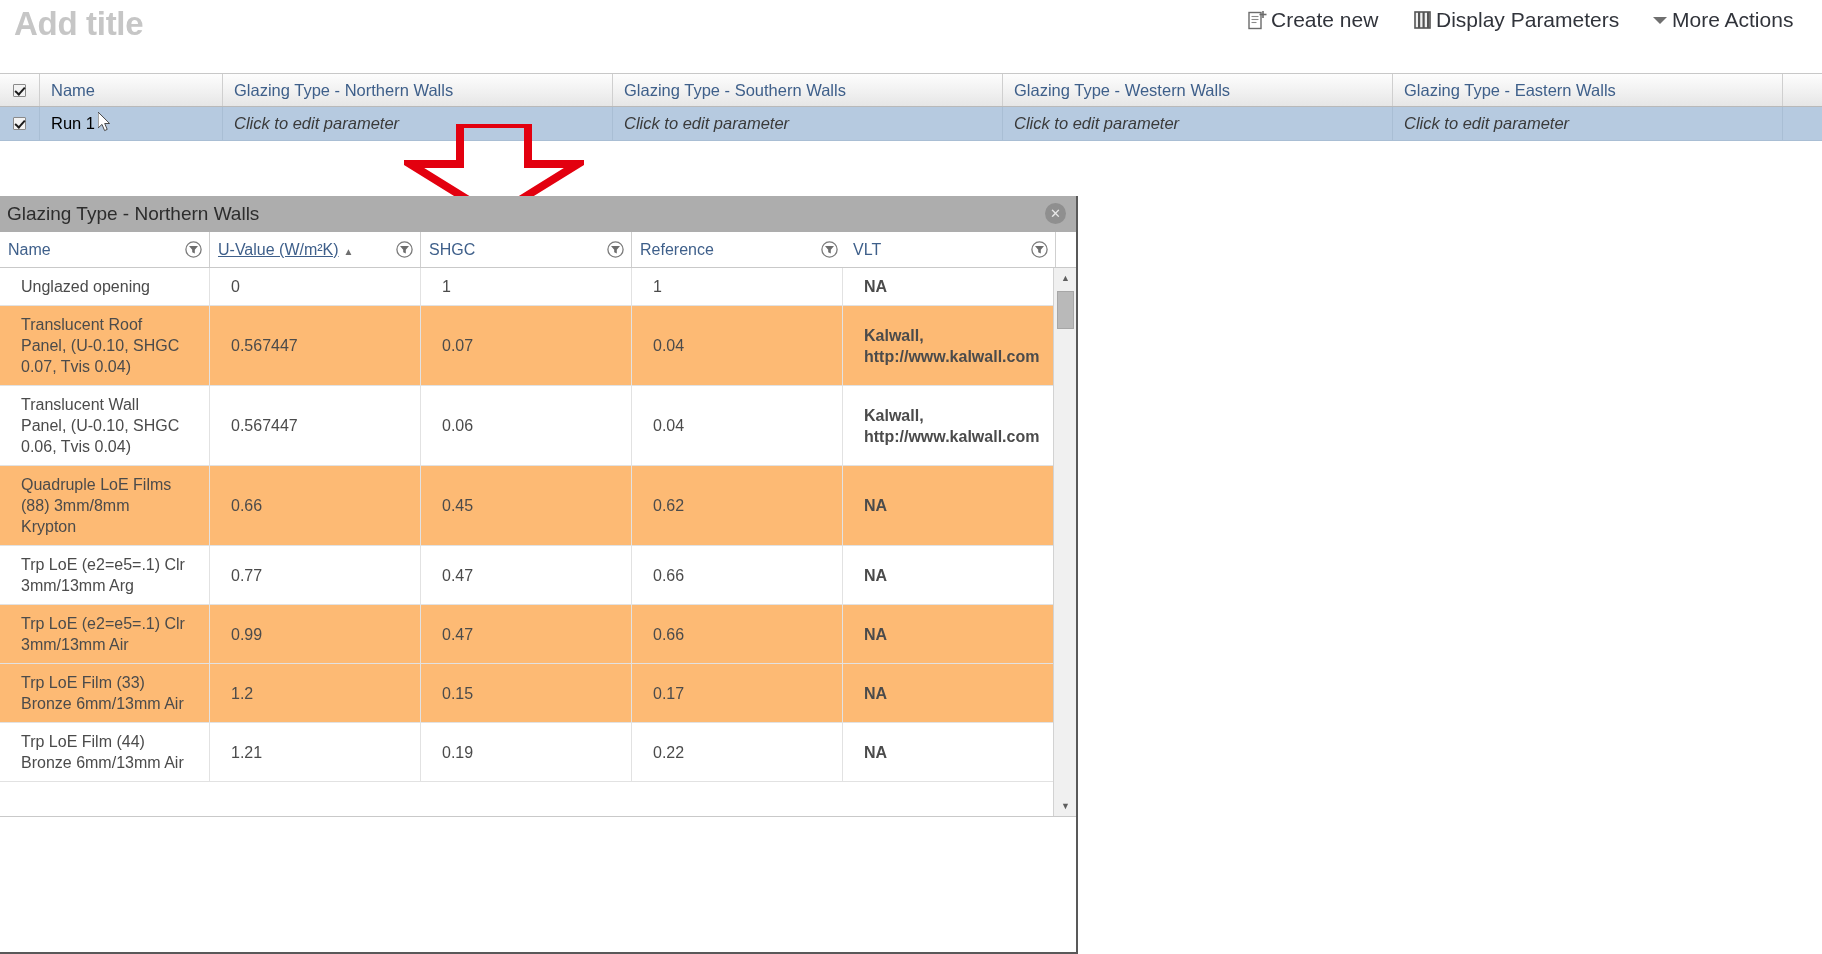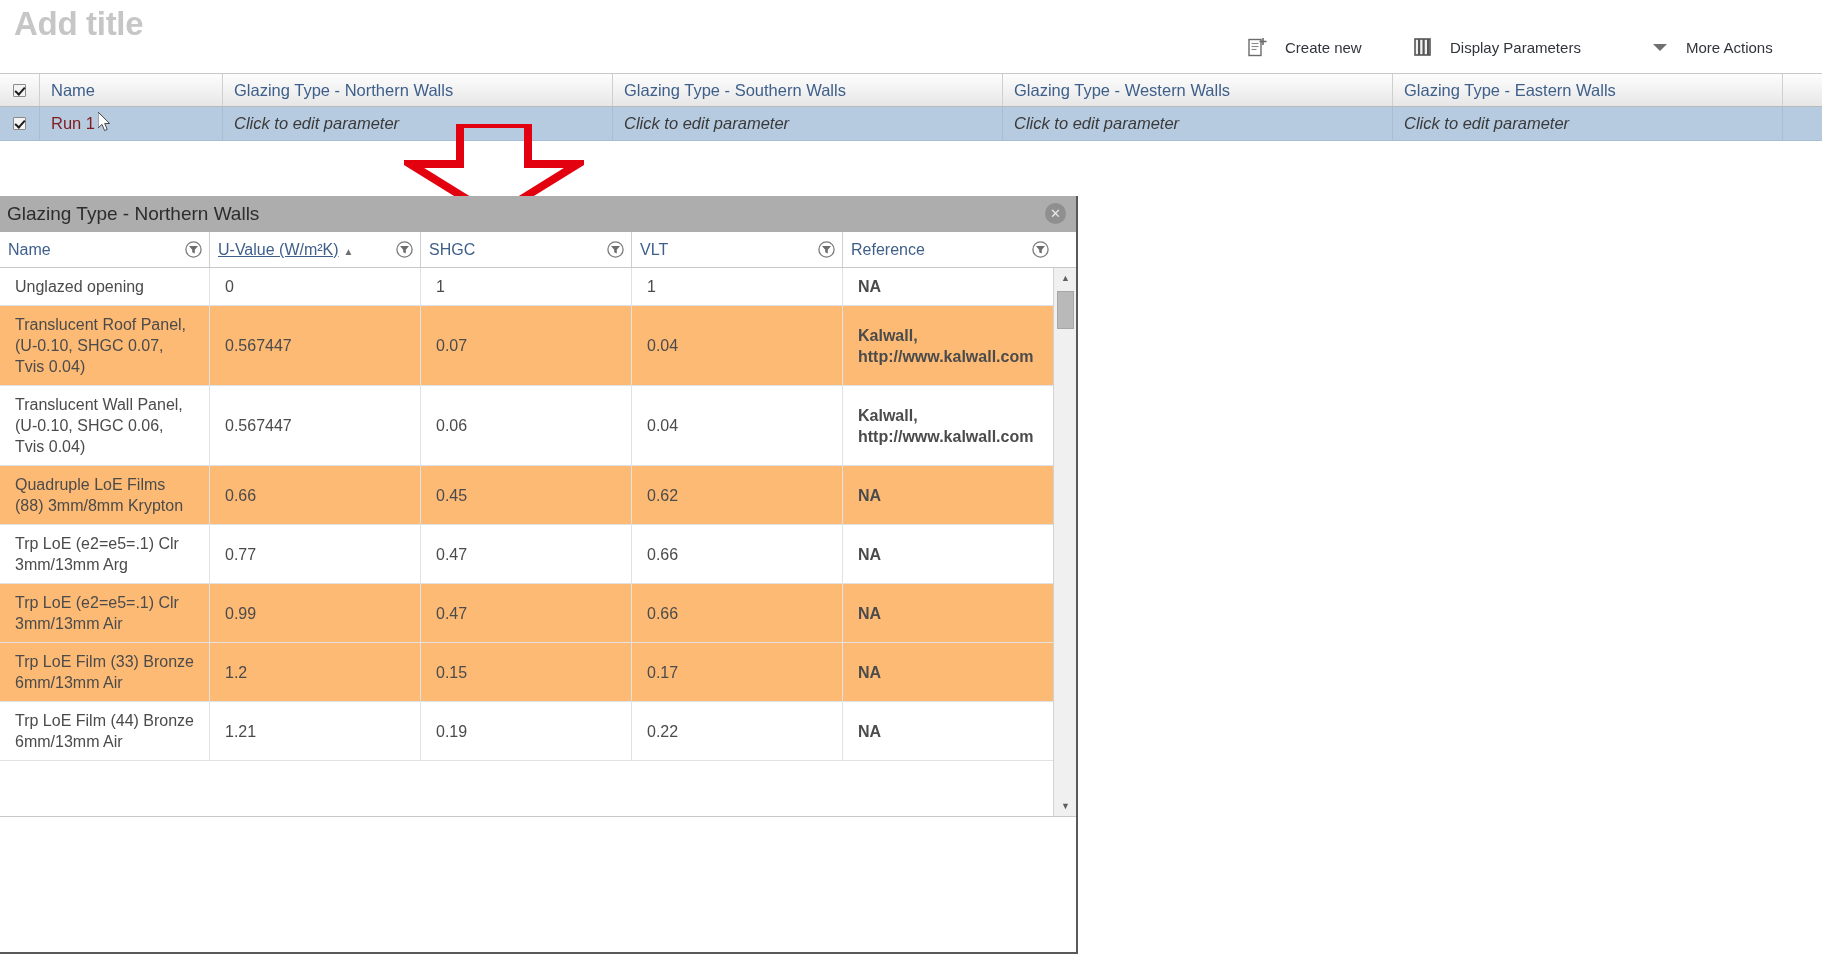--- a/index.html
+++ b/index.html
@@ -29,26 +29,25 @@
     font-weight: bold;
     color: #c6c6c6;
     letter-spacing: -0.3px;
   }
   .tool-btn {
     position: absolute;
     top: 5px;
     height: 30px;
     display: flex;
     align-items: center;
-    gap: 18px;
+    gap: 4px;
     color: #31343b;
-    font-size: 15px;
+    font-size: 21px;
     cursor: pointer;
     white-space: nowrap;
-    margin-top: 27px;
   }
   #btn-create-new { left: 1248px; }
   #btn-display-params { left: 1413px; }
   #btn-more-actions { left: 1652px; }
 
   .ic { display: inline-block; line-height: 0; }
 
   
   #main-grid {
     position: absolute;
@@ -102,21 +101,21 @@
     align-items: center;
     overflow: hidden;
     white-space: nowrap;
   }
   .hrow .cell {
     color: #3e5f8a;
     font-size: 16.5px;
     border-right: 1px solid #cfcfcf;
   }
   .drow .cell {
-    color: #7f1d1d;
+    color: #000000;
     font-size: 16.5px;
     border-right: 1px solid #a9bed4;
   }
   .drow .cell.muted {
     color: #3a3a3a;
     font-style: italic;
   }
   .col-name { width: 183px; flex: 0 0 183px; }
   .col-p    { width: 390px; flex: 0 0 390px; }
 
@@ -207,21 +206,21 @@
   }
   #dlg-rows { width: 1055px; }
   .r {
     display: flex;
     border-bottom: 1px solid #e2e2e2;
     background: #ffffff;
   }
   .r.alt { background: #fdba74; }
   .rc {
     box-sizing: border-box;
-    padding: 8px 15px;
+    padding: 8px 21px;
     font-size: 16px;
     color: #4b4b4b;
     border-right: 1px solid #e2e2e2;
     display: flex;
     align-items: center;
     line-height: 21px;
   }
   .rc.rc-r { border-right: none; font-weight: bold; }
   .rc-name { width: 210px; flex: 0 0 210px; }
   .rc-u    { width: 211px; flex: 0 0 211px; }
@@ -402,43 +401,43 @@
             <span>SHGC</span>
           </span>
         <span class="ic">
           <svg width="17" height="17" viewBox="0 0 17 17">
             <circle cx="8.5" cy="8.5" r="7.6" fill="#fff" stroke="#7b7b7b" stroke-width="1.3"></circle>
             <polygon points="4,5 13,5 9.8,8.8 9.8,12.6 7.2,11.2 7.2,8.8" fill="#6d6d6d"></polygon>
           </svg>
         </span>
       </div>
 
+      <div class="dh dc-r">
+        <span class="lbl">
+            <span>Reference</span>
+          </span>
+        <span class="ic">
+          <svg width="17" height="17" viewBox="0 0 17 17">
+            <circle cx="8.5" cy="8.5" r="7.6" fill="#fff" stroke="#7b7b7b" stroke-width="1.3"></circle>
+            <polygon points="4,5 13,5 9.8,8.8 9.8,12.6 7.2,11.2 7.2,8.8" fill="#6d6d6d"></polygon>
+          </svg>
+        </span>
+      </div>
+
       <div class="dh dc-v">
         <span class="lbl">
             <span>VLT</span>
           </span>
         <span class="ic">
           <svg width="17" height="17" viewBox="0 0 17 17">
             <circle cx="8.5" cy="8.5" r="7.6" fill="#fff" stroke="#7b7b7b" stroke-width="1.3"></circle>
             <polygon points="4,5 13,5 9.8,8.8 9.8,12.6 7.2,11.2 7.2,8.8" fill="#6d6d6d"></polygon>
           </svg>
         </span>
       </div>
-
-      <div class="dh dc-r">
-        <span class="lbl">
-            <span>Reference</span>
-          </span>
-        <span class="ic">
-          <svg width="17" height="17" viewBox="0 0 17 17">
-            <circle cx="8.5" cy="8.5" r="7.6" fill="#fff" stroke="#7b7b7b" stroke-width="1.3"></circle>
-            <polygon points="4,5 13,5 9.8,8.8 9.8,12.6 7.2,11.2 7.2,8.8" fill="#6d6d6d"></polygon>
-          </svg>
-        </span>
-      </div>
     </div>
 
     <div id="dlg-body">
       <div id="dlg-rows">
           <div class="r">
             <div class="rc rc-name">Unglazed opening</div>
             <div class="rc rc-u">0</div>
             <div class="rc rc-s">1</div>
             <div class="rc rc-v">1</div>
             <div class="rc rc-r">NA</div>

